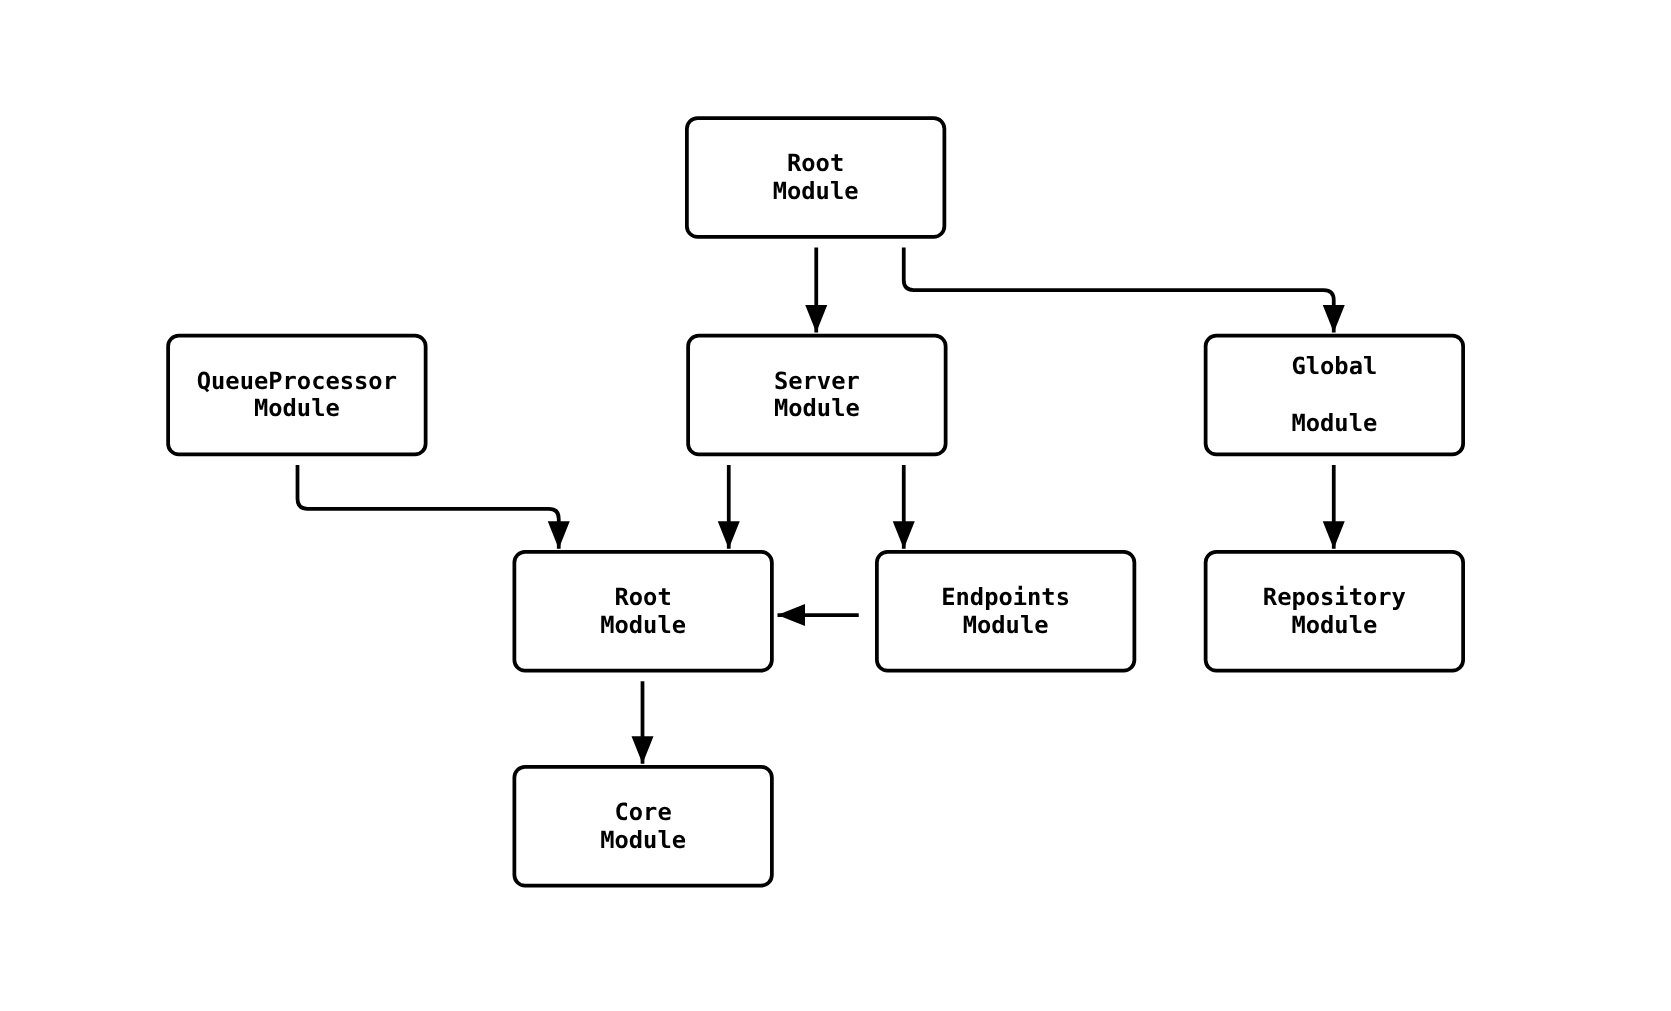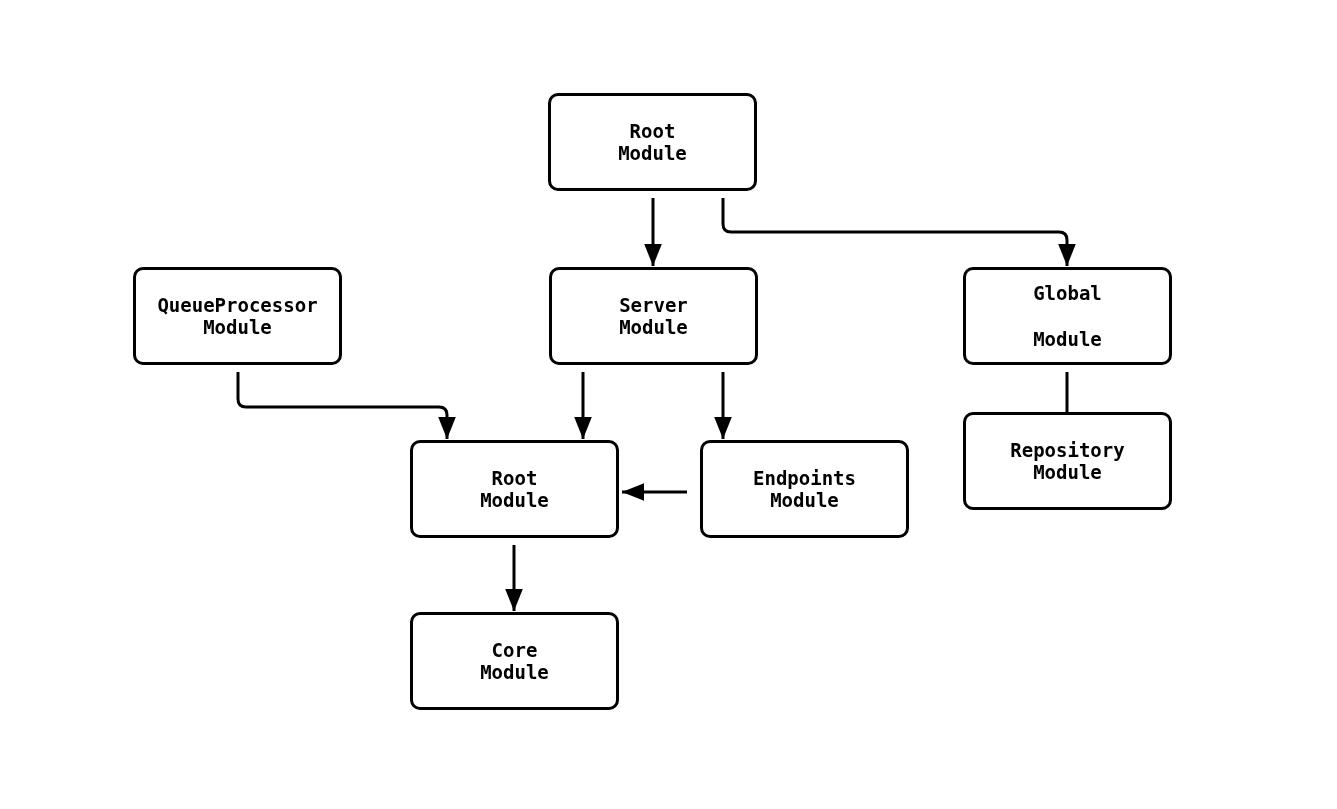--- a/index.html
+++ b/index.html
@@ -44,21 +44,21 @@
   }
   .node span { display: block; }
 
   
   .node-root          { left: 548px; top:  93px; }
   .node-queueprocessor{ left: 133px; top: 267px; text-align: right; }
   .node-server        { left: 536px; top: 267px; margin-left: 13px; }
   .node-global        { left: 963px; top: 267px; gap: 24px; }
   .node-core          { left: 410px; top: 440px; }
   .node-endpoints     { left: 700px; top: 440px; }
-  .node-repository    { left: 963px; top: 412px; }
+  .node-repository    { left: 963px; top: 440px; }
   .node-queue         { left: 410px; top: 612px; }
 
   .edge {
     fill: none;
     stroke: #000000;
     stroke-width: 3px;
   }
 </style>
 </head>
 <body>

